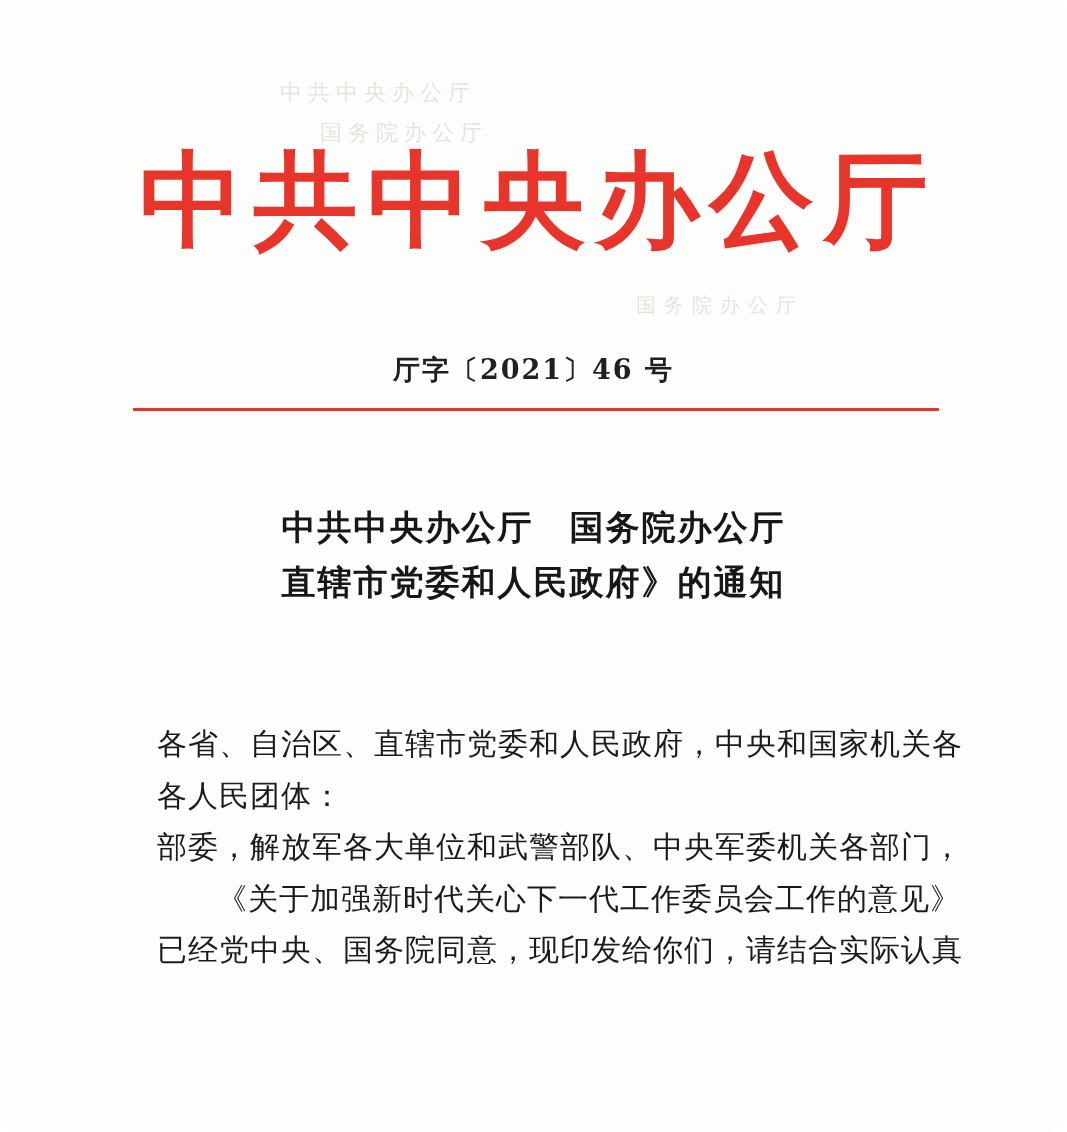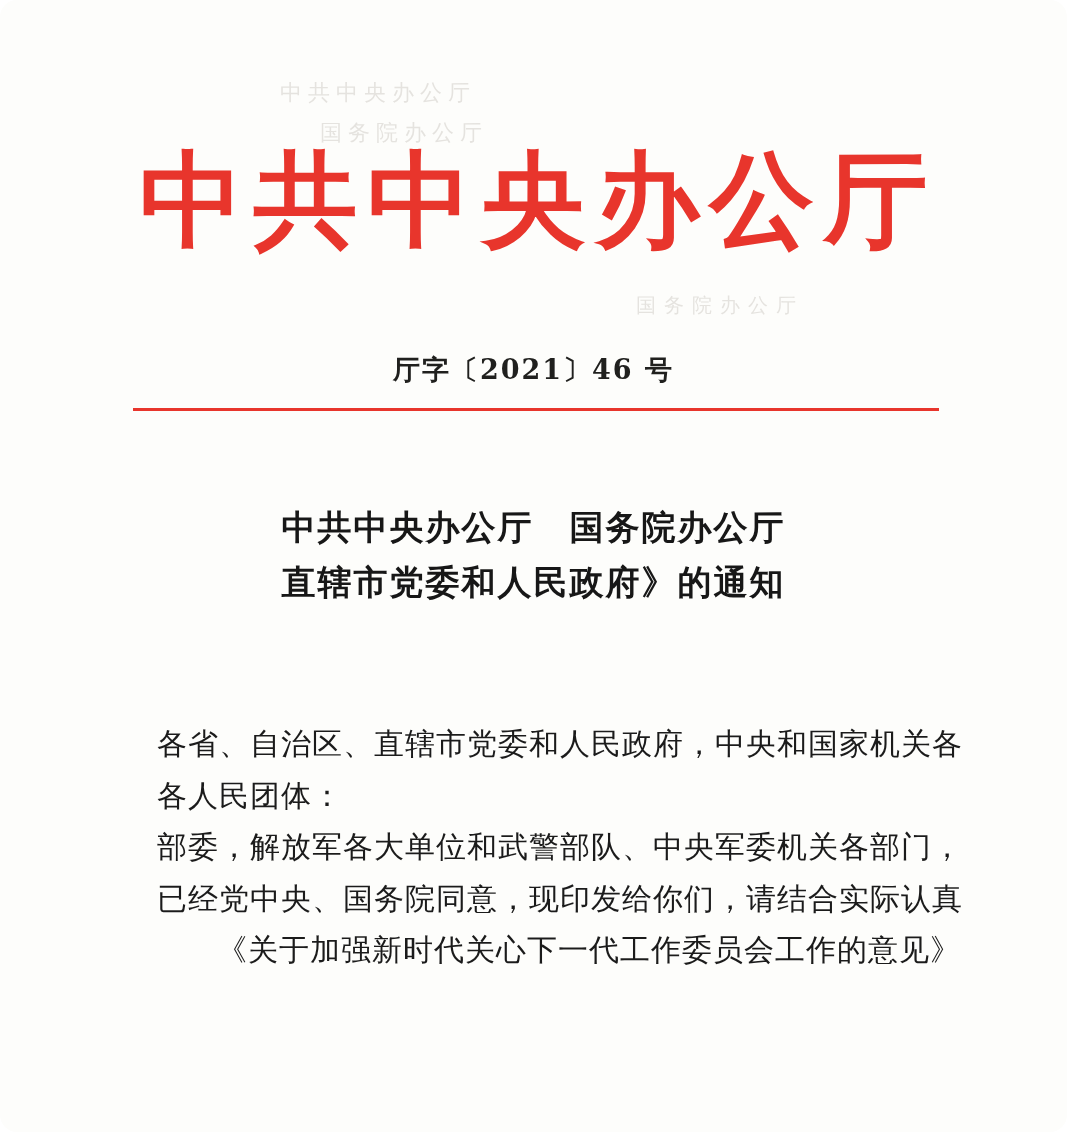--- a/index.html
+++ b/index.html
@@ -121,17 +121,17 @@
 
   <div class="title-block">
     <div class="title-line">中共中央办公厅　国务院办公厅</div>
     <div class="title-line">直辖市党委和人民政府》的通知</div>
   </div>
 
   <div class="body-block">
     <div class="body-line">各省、自治区、直辖市党委和人民政府，中央和国家机关各</div>
     <div class="body-line">各人民团体：</div>
     <div class="body-line">部委，解放军各大单位和武警部队、中央军委机关各部门，</div>
+    <div class="body-line indent2">《关于加强新时代关心下一代工作委员会工作的意见》</div>
     <div class="body-line">已经党中央、国务院同意，现印发给你们，请结合实际认真</div>
-    <div class="body-line indent2">《关于加强新时代关心下一代工作委员会工作的意见》</div>
   </div>
 
 </div>
 
 </body></html>

